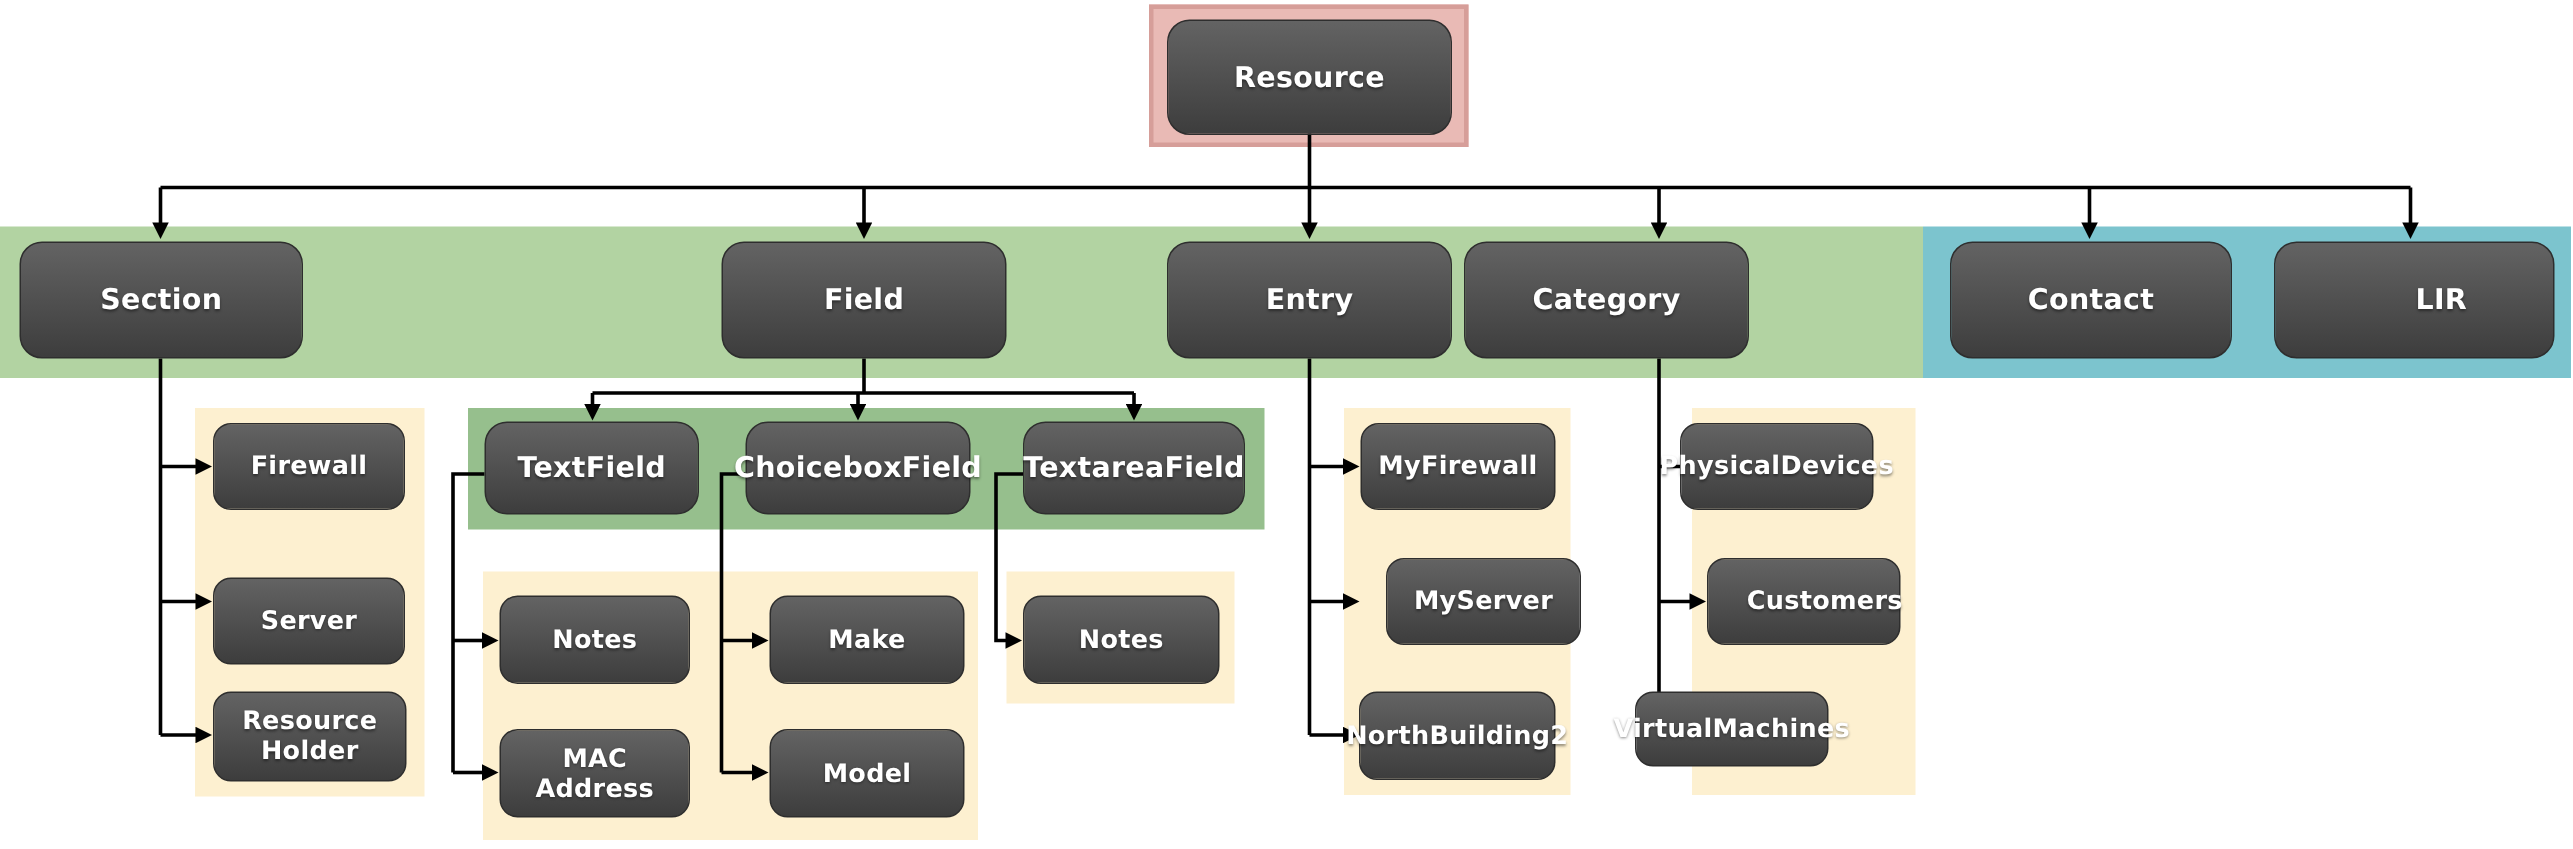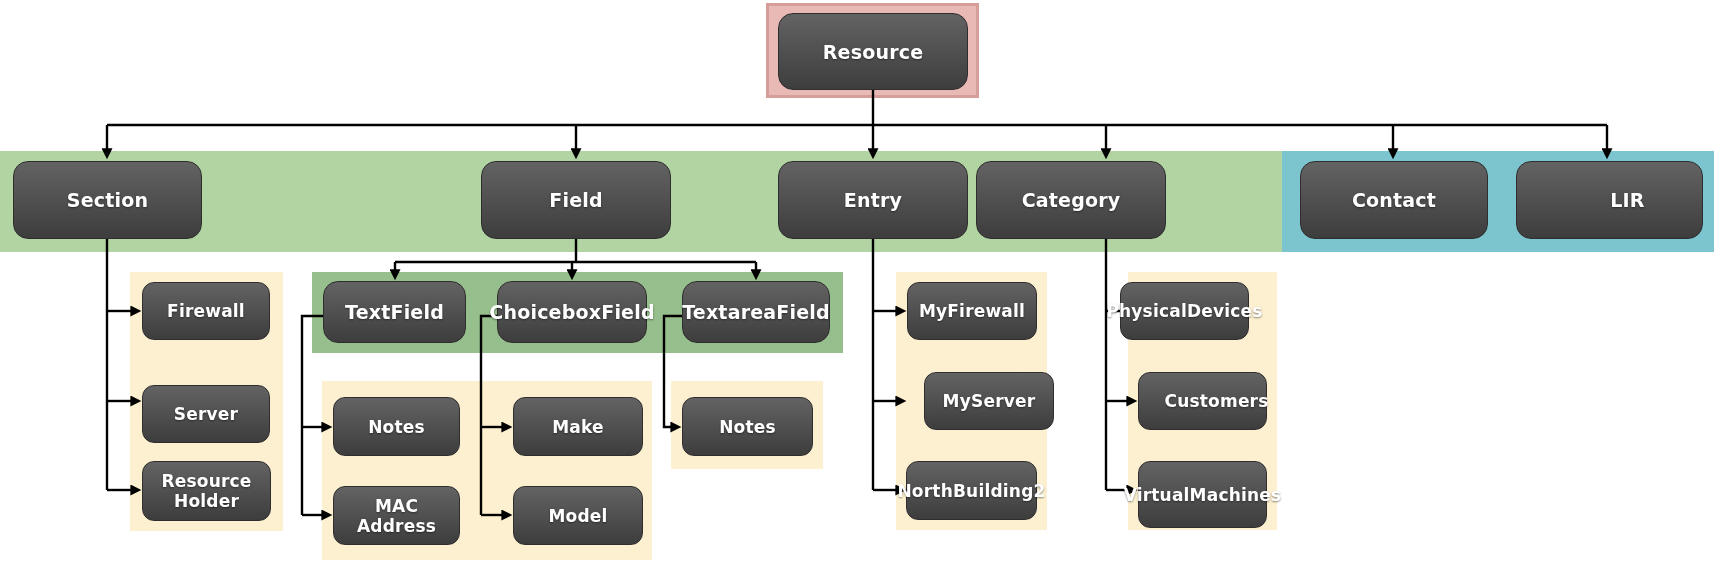--- a/index.html
+++ b/index.html
@@ -126,15 +126,15 @@
   <div class="node small" style="left:513px;top:486px;width:130px;height:59px;">Model</div>
 
   <div class="node small" style="left:682px;top:397px;width:131px;height:59px;">Notes</div>
 
   <div class="node small" style="left:907px;top:282px;width:130px;height:58px;">MyFirewall</div>
   <div class="node small" style="left:924px;top:372px;width:130px;height:58px;">MyServer</div>
   <div class="node small" style="left:906px;top:461px;width:131px;height:59px;">NorthBuilding2</div>
 
   <div class="node small" style="left:1120px;top:282px;width:129px;height:58px;">PhysicalDevices</div>
   <div class="node small" style="left:1138px;top:372px;width:129px;height:58px;padding-left:28px;">Customers</div>
-  <div class="node small" style="left:1138px;top:461px;width:129px;height:67px;">VirtualMachines</div>
+  <div class="node small" style="left:1090px;top:461px;width:129px;height:50px;">VirtualMachines</div>
 
 </div>
 
 </body></html>

